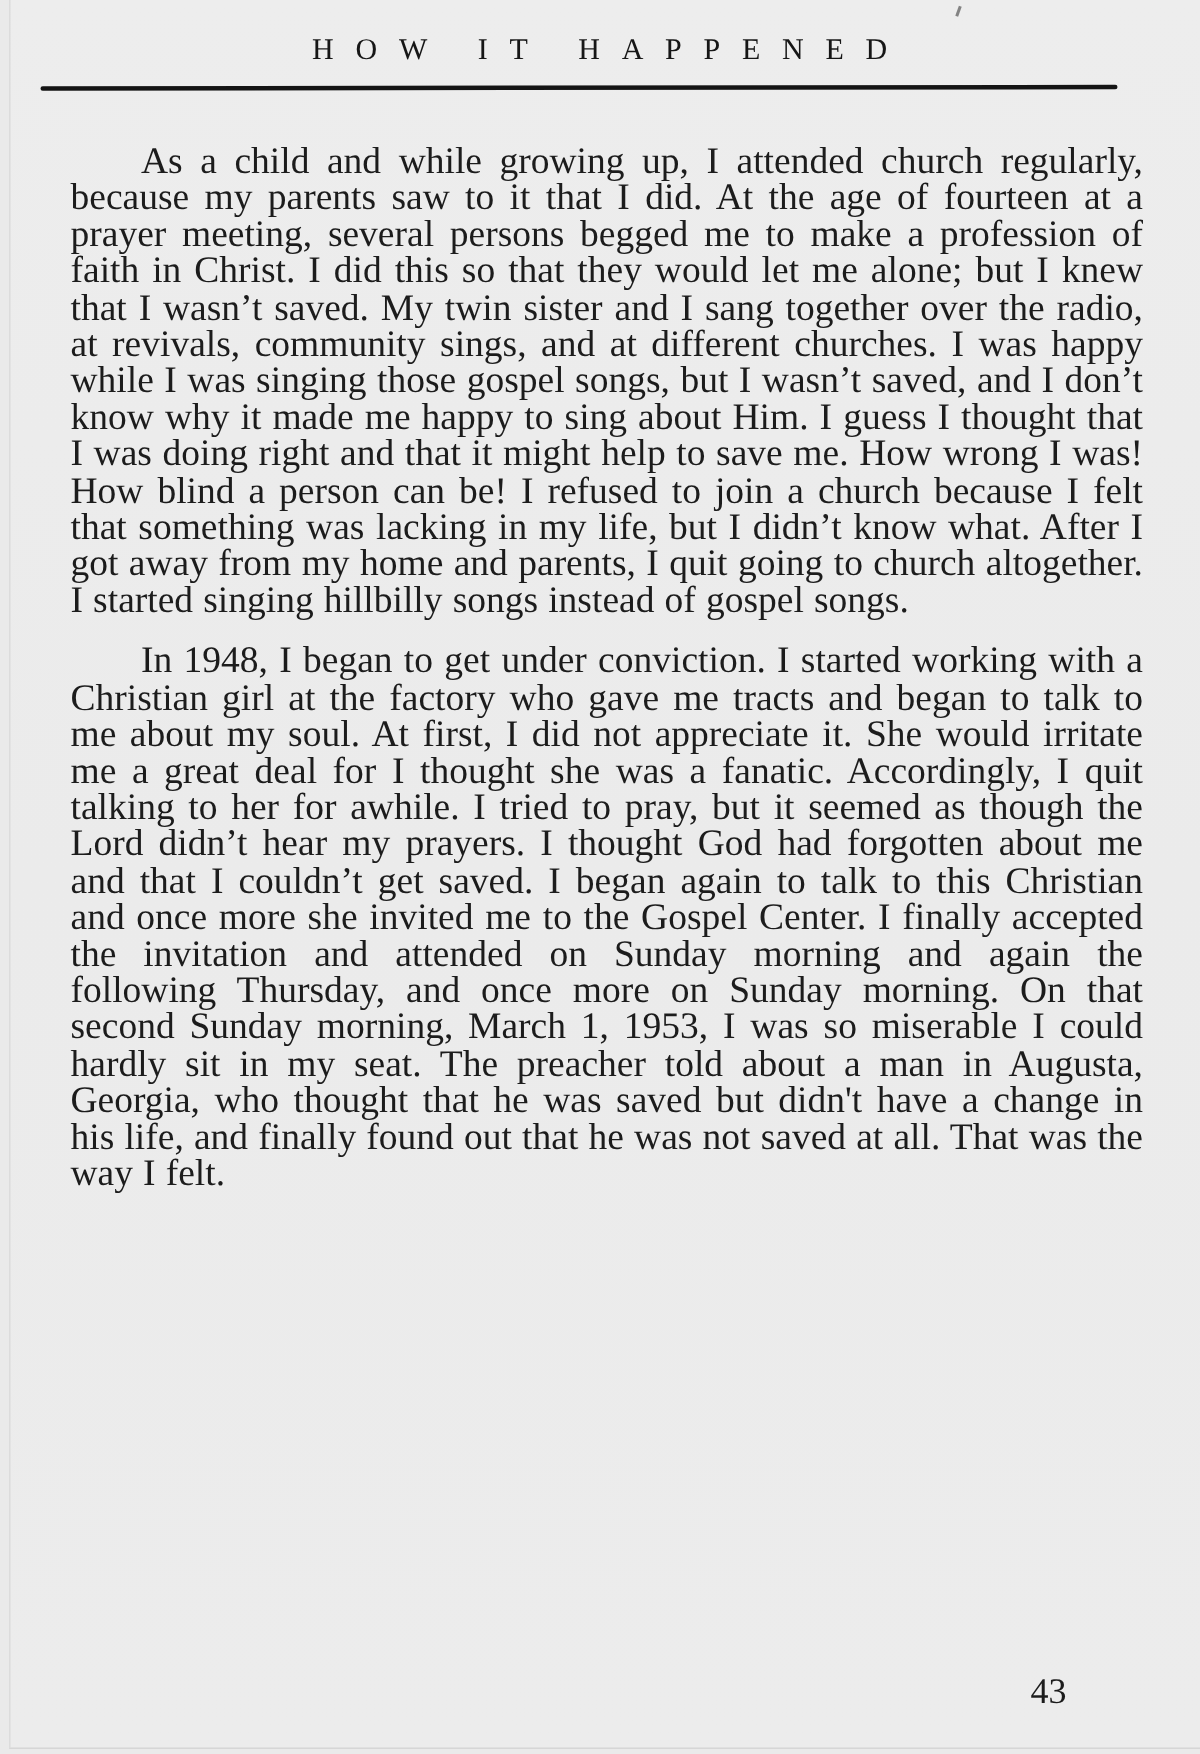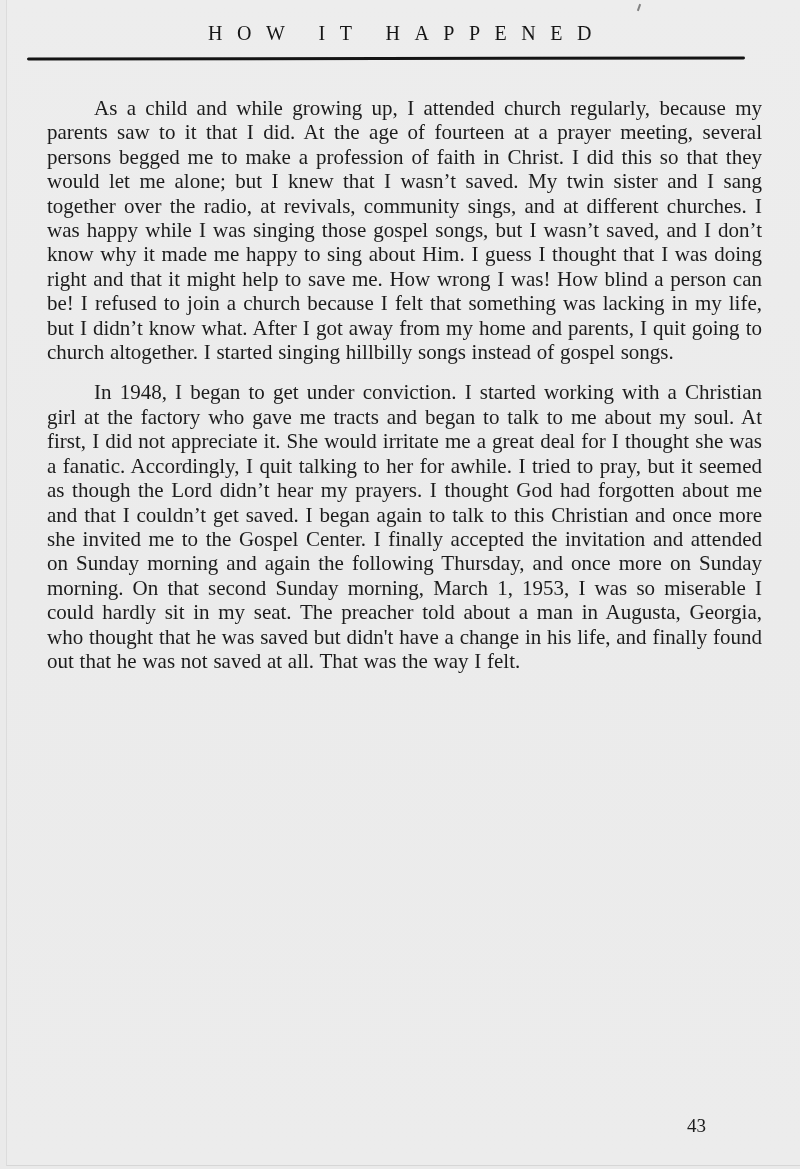--- a/index.html
+++ b/index.html
@@ -49,36 +49,36 @@
       border-radius: 2px;
       transform: rotate(-0.08deg);
     }
     .body-text {
       position: absolute;
       left: 40px;
       top: 96px;
       width: 715px;
     }
     .para {
-      font-size: 21px;
+      font-size: 25px;
       line-height: 24.4px;
       text-align: justify;
       text-indent: 47px;
       margin: 0 0 16px 0;
       hyphens: manual;
       word-spacing: 0.5px;
     }
     .para.last {
       margin-bottom: 0;
     }
     .page-number {
       position: absolute;
       left: 680px;
       top: 1115px;
-      font-size: 19px;
+      font-size: 24px;
       color: #1c1c1c;
     }
     .stray-mark {
       position: absolute;
       left: 631px;
       top: 4px;
       width: 2px;
       height: 7px;
       background: #555;
       transform: rotate(20deg);

